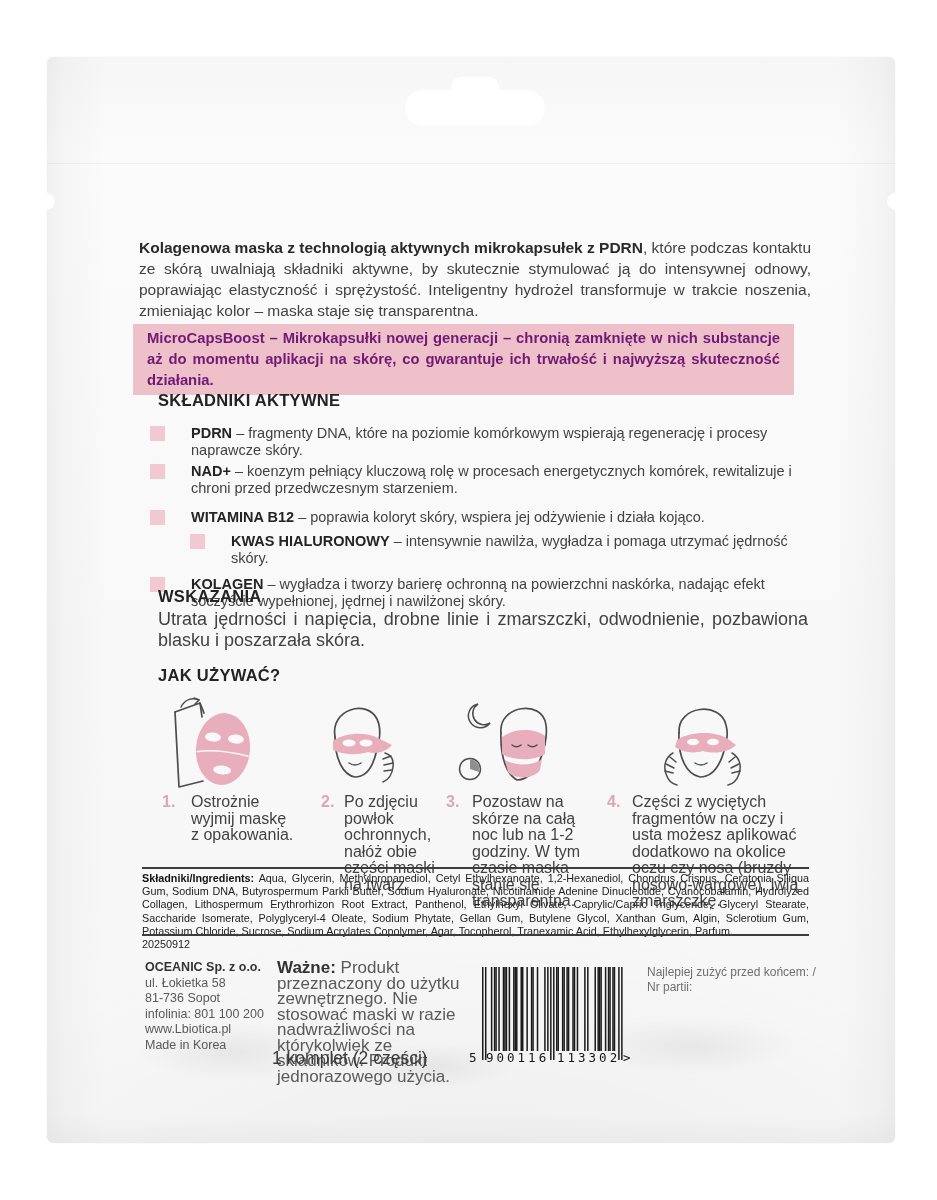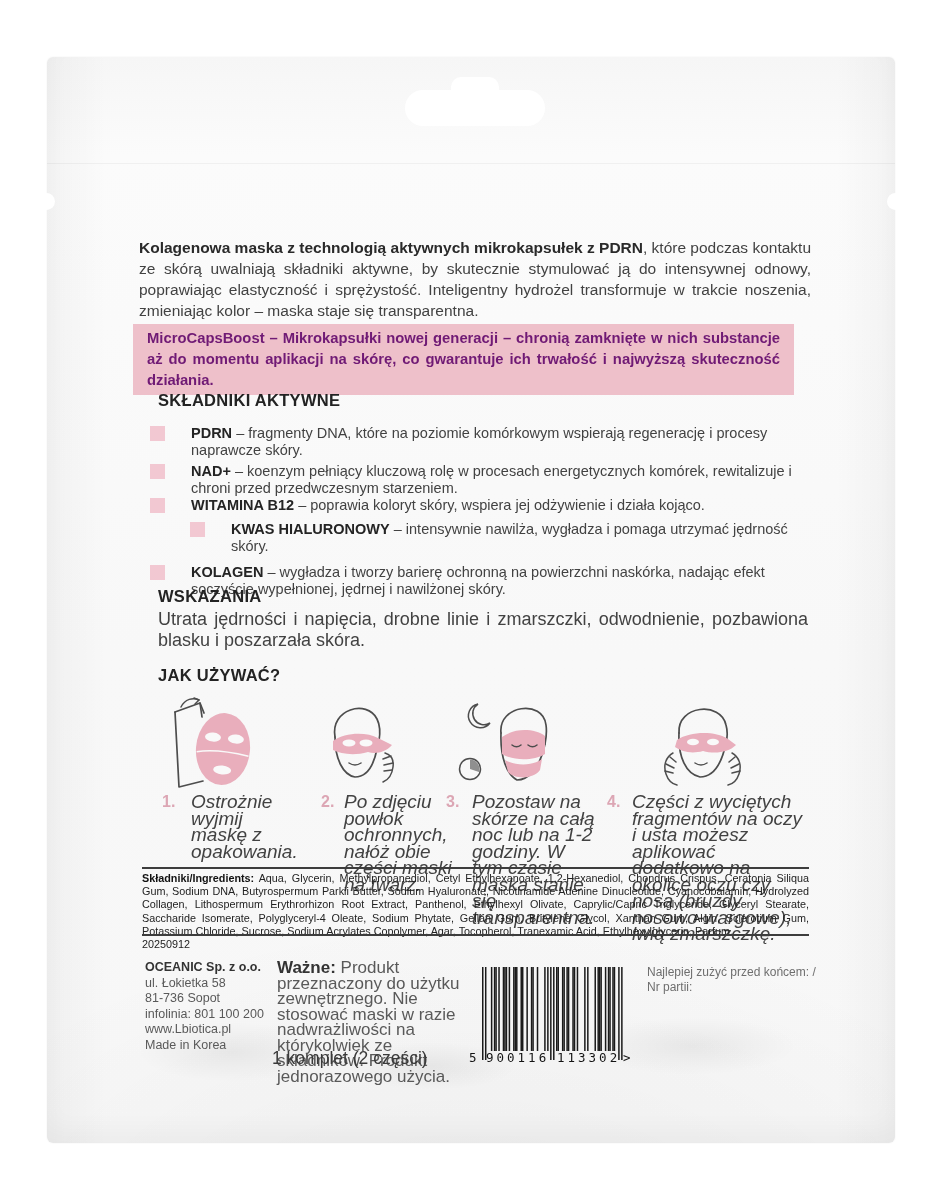--- a/index.html
+++ b/index.html
@@ -28,34 +28,34 @@
   .hl-box{position:absolute;top:267px;left:-6px;width:633px;padding:4px 14px;background:#eec0ca;
           font-weight:bold;font-size:14.8px;line-height:21px;color:#701a75;text-align:justify;}
   .sec-h{position:absolute;left:19px;font-size:16.5px;font-weight:bold;color:#232323;letter-spacing:.3px;}
   .h1{top:334px;} .h2{top:530px;} .h3{top:609px;}
 
   .bullets{position:absolute;top:368px;left:11px;width:655px;}
   .bullet{display:flex;gap:26px;}
   .bullet .sq{flex:0 0 15px;width:15px;height:15px;background:#f2c8d2;margin-top:1px;}
   .bullet .txt{font-size:14.5px;line-height:17px;color:#424242;}
   .bullet .txt b{color:#242424;}
-  .i1{margin-bottom:4px;} .i2{margin-bottom:0;} .i3{margin-bottom:7px;} .i4{margin-bottom:9px;padding-left:40px;}
+  .i1{margin-bottom:4px;} .i2{margin-bottom:12px;} .i3{margin-bottom:7px;} .i4{margin-bottom:9px;padding-left:40px;}
 
   .inds{position:absolute;top:552px;left:19px;width:650px;font-size:18px;line-height:21px;text-align:justify;color:#424242;}
 
   .icons{position:absolute;top:640px;left:0;width:672px;height:96px;}
   .step-icon{position:absolute;top:0;width:130px;height:95px;}
   .ic1{left:6px;} .ic2{left:158px;} .ic3{left:310px;} .ic4{left:498px;}
   .step-icon .ln{stroke:#4d4d4d;stroke-width:1.7;fill:none;stroke-linecap:round;stroke-linejoin:round;}
   .step-icon .ln2{stroke:#4d4d4d;stroke-width:1.5;fill:none;stroke-linecap:round;}
 
   .steps{position:absolute;top:736px;left:0;width:672px;height:84px;}
   .step-num{position:absolute;top:0;font-weight:bold;font-size:16px;color:#dca6b4;}
   .n1{left:23px;} .n2{left:182px;} .n3{left:307px;} .n4{left:468px;}
-  .step-txt{position:absolute;top:1px;font-size:19px;line-height:16.5px;color:#424242;font-style:italic;}
+  .step-txt{position:absolute;top:1px;font-size:16px;line-height:16.5px;color:#424242;}
   .t1{left:52px;width:105px;} .t2{left:205px;width:112px;} .t3{left:333px;width:124px;} .t4{left:493px;width:178px;}
 
   .rule{position:absolute;left:3px;width:667px;height:2px;background:#3d3d3d;}
   .r1{top:810px;} .r2{top:877px;}
 
   .ingr{position:absolute;top:815px;left:3px;width:667px;font-size:10.8px;line-height:13.2px;color:#222;text-align:justify;}
   .ingr b{color:#111;}
   .batch{display:block;text-align:left;}
 
   .mfr{position:absolute;top:903px;left:6px;width:145px;font-size:12.5px;line-height:15.5px;color:#595959;}

